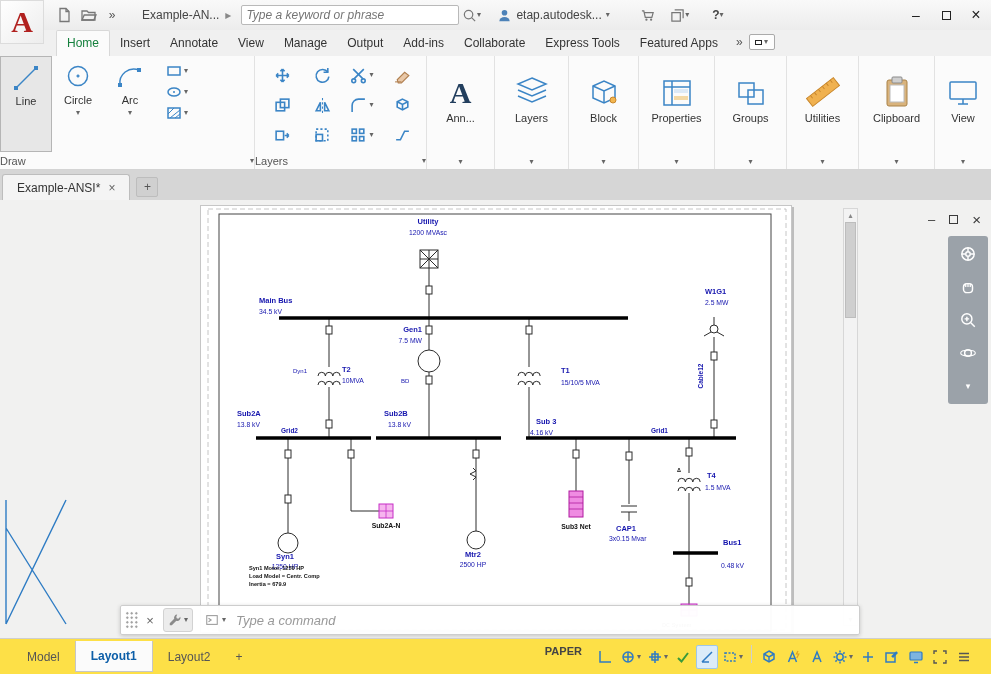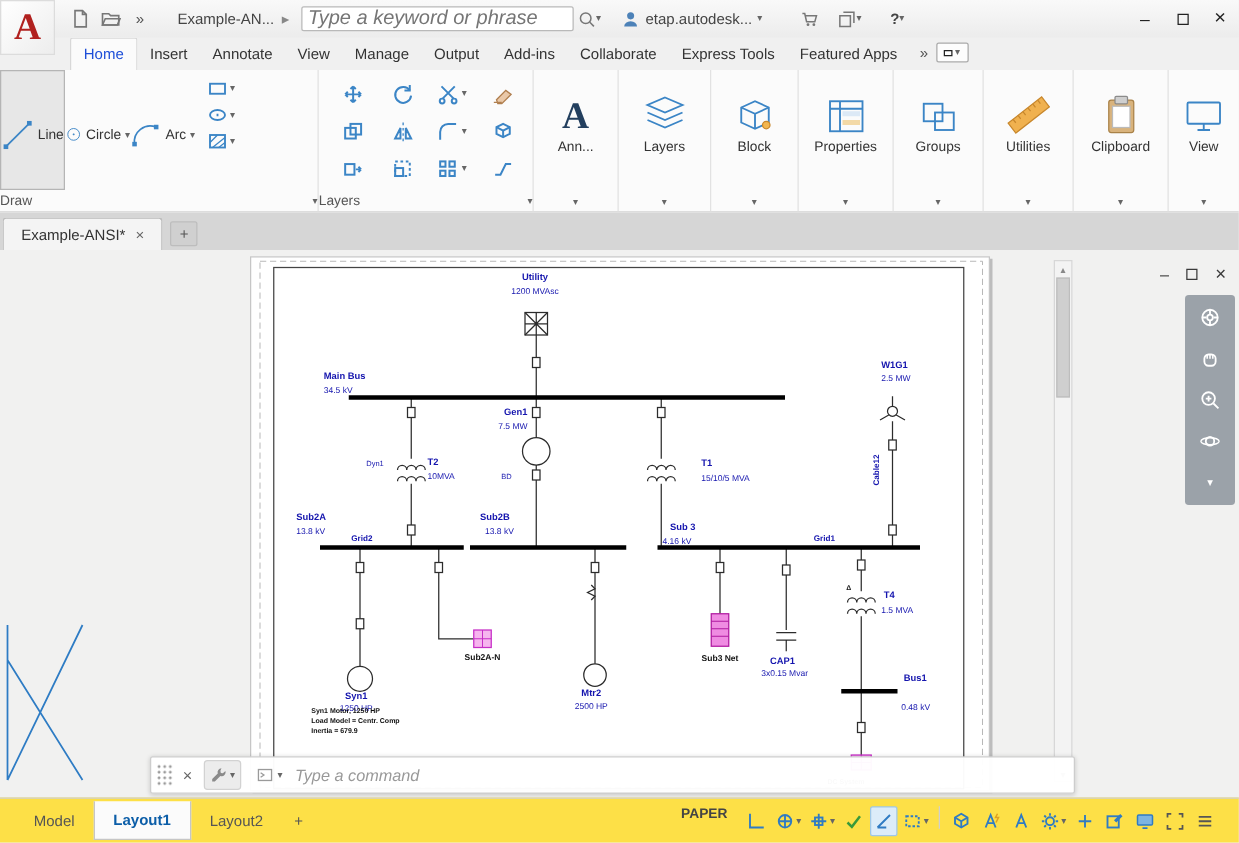--- a/index.html
+++ b/index.html
@@ -12,41 +12,41 @@
 background:linear-gradient(#f9f9f9,#ececec);display:flex;align-items:center;z-index:30}
 #logo{position:absolute;left:0;top:0;width:44px;height:44px;z-index:40;
 background:linear-gradient(135deg,#ffffff,#ededed);border:1px solid #dcdcdc;
 display:flex;align-items:center;justify-content:center}
 #logo span{font-family:"Liberation Serif",serif;font-weight:bold;font-size:30px;color:#b1211f;line-height:1}
 .tico{width:24px;height:22px;display:flex;align-items:center;justify-content:center;border-radius:2px}
 #doc-title{color:#444;margin:0 6px 0 18px;white-space:nowrap}
 #search-box{display:flex;align-items:center;background:#fff;border:1px solid #b9b9b9;
 height:20px;width:218px;padding:0 4px;border-radius:2px}
 #search-box input{border:0;outline:0;width:196px;font-style:italic;color:#888;
-font-size:16px;font-family:"Liberation Sans",sans-serif;background:transparent}
+font-size:12px;font-family:"Liberation Sans",sans-serif;background:transparent}
 .acct{display:flex;align-items:center;gap:4px;margin-left:14px;color:#444}
 #winbtns{margin-left:auto;display:flex;align-items:center}
 #winbtns .wb{width:30px;height:26px;display:flex;align-items:center;justify-content:center;color:#222;font-size:14px}
 .boxglyph{display:inline-block;width:9px;height:9px;border:1.5px solid #222}
 
 #ribbontabs{position:absolute;left:0;top:30px;width:991px;height:26px;background:#f0f0f0;
 display:flex;align-items:flex-end;padding-left:56px;z-index:20}
 .rtab{padding:5px 10px 6px;color:#333;white-space:nowrap;cursor:default}
-.rtab.active{background:#fbfbfb;border:1px solid #d8d8d8;border-bottom:0;border-radius:2px 2px 0 0;color:#1d4ed8}
+.rtab.active{background:#fbfbfb;border:1px solid #d8d8d8;border-bottom:0;border-radius:2px 2px 0 0;color:#15803d}
 #rtab-ctl{margin-left:8px;display:flex;align-items:center;gap:6px;padding-bottom:6px;color:#555}
 #rtab-ctl .mini{border:1px solid #aaa;background:#fdfdfd;width:26px;height:16px;
 display:flex;align-items:center;justify-content:center;gap:2px;border-radius:2px}
 
 #ribbon{position:absolute;left:0;top:56px;width:991px;height:114px;background:#fbfbfb;
 border-bottom:1px solid #d4d4d4;display:flex;z-index:19}
 .panel{height:100%;border-right:1px solid #e2e2e2;display:flex;flex-direction:column}
 .pc{flex:1;display:flex}
 .pfoot{height:17px;display:flex;align-items:center;justify-content:space-between;gap:3px;
 font-size:11px;color:#555}
-.bigtool{width:52px;display:flex;flex-direction:row;align-items:center;padding-top:7px;gap:3px}
+.bigtool{width:52px;display:flex;flex-direction:column;align-items:center;padding-top:7px;gap:3px}
 .bigtool span.lbl{font-size:11px;color:#333}
 .bigtool.sel{background:#e7e7e7;border:1px solid #b5b5b5}
 .smallcol{width:42px;display:flex;flex-direction:column;justify-content:flex-start;padding-top:8px;gap:7px}
 .srow{display:flex;align-items:center;justify-content:center;gap:2px}
 .mod{flex-wrap:wrap;align-content:flex-start;padding:6px 4px 0 8px;gap:4px 2px}
 .mtool{width:38px;height:26px;display:flex;align-items:center;justify-content:center;gap:2px}
 .bigp .bicon{height:52px;display:flex;align-items:flex-end;justify-content:center}
 .bigp .plabel{text-align:center;font-size:11px;color:#333;padding-top:4px;white-space:nowrap;overflow:hidden}
 .bigp .pexp{margin-top:auto;height:15px;display:flex;align-items:center;justify-content:center}
 .annA{font-size:30px;font-weight:bold;color:#233f5e;line-height:1;font-family:"Liberation Serif",serif}

